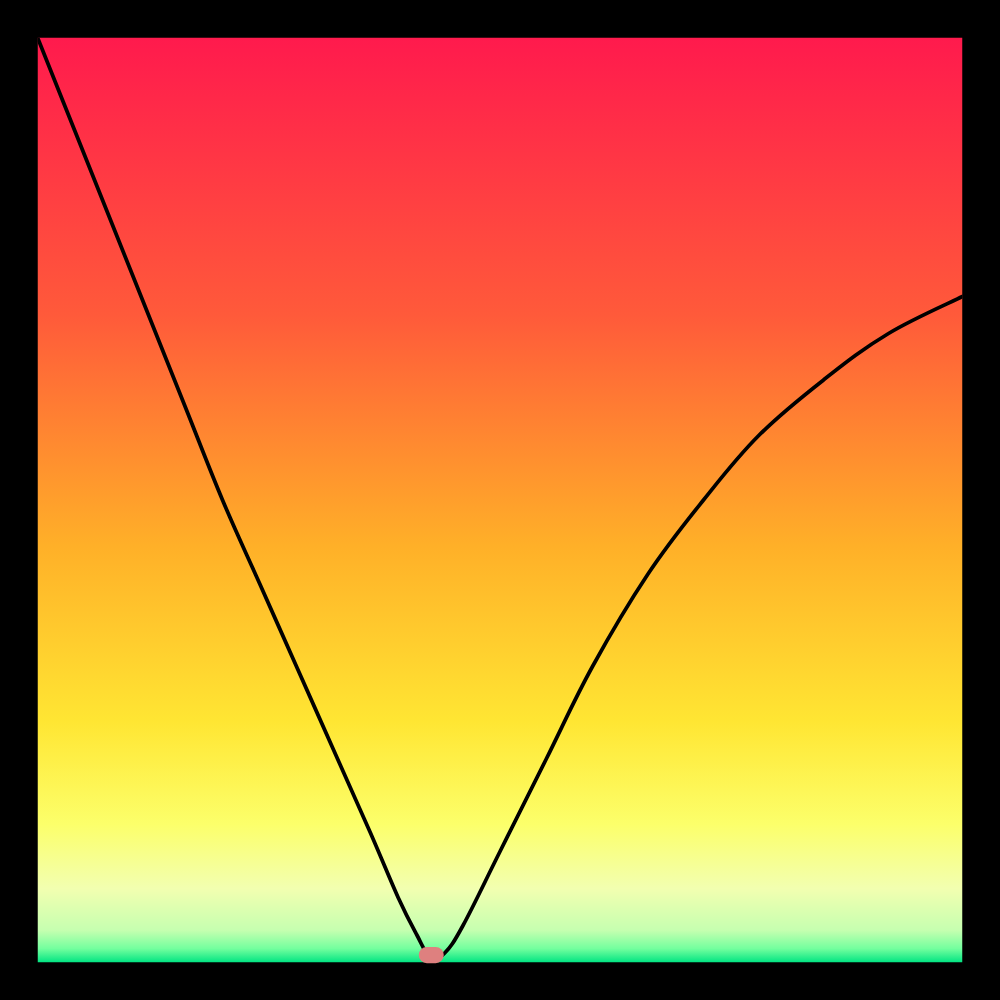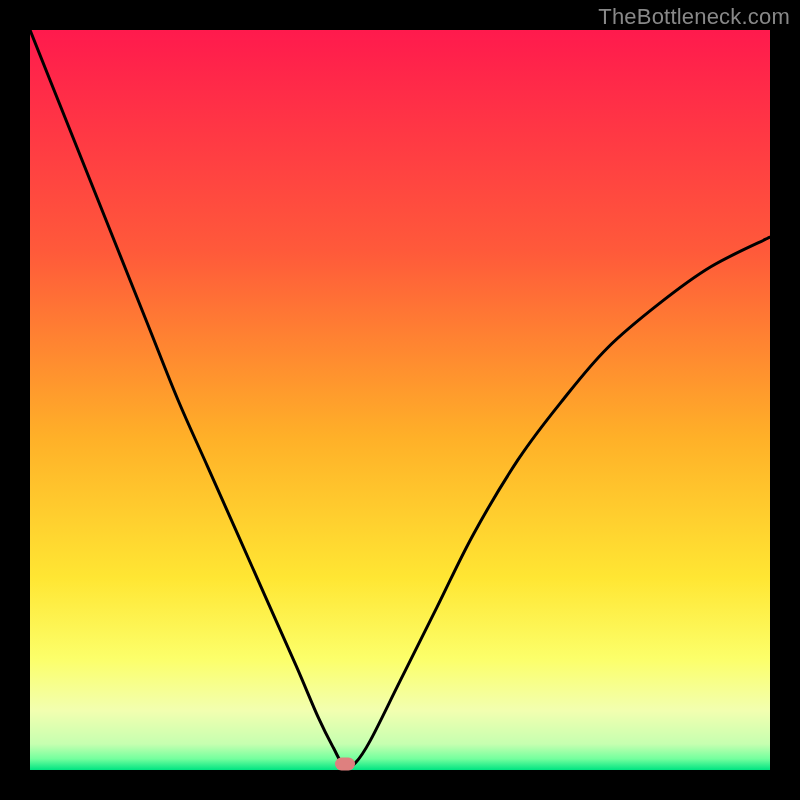--- a/index.html
+++ b/index.html
@@ -55,21 +55,20 @@
     width: 20px;
     height: 13px;
     border-radius: 7px;
     transform: translate(-50%, -50%);
   }
 </style>
 </head>
 <body>
 
 <div class="frame">
-  <div class="watermark">TheBottleneck.com</div>
 
   <div class="plot">
     <svg class="gradient" viewBox="0 0 740 740" preserveAspectRatio="none">
       <defs>
         <linearGradient id="bg-grad" x1="0" y1="0" x2="0" y2="1">
             <stop offset="0%" stop-color="#ff1a4d"></stop>
             <stop offset="30%" stop-color="#ff5a3a"></stop>
             <stop offset="55.00000000000001%" stop-color="#ffb028"></stop>
             <stop offset="74%" stop-color="#ffe633"></stop>
             <stop offset="85%" stop-color="#fcff6a"></stop>

